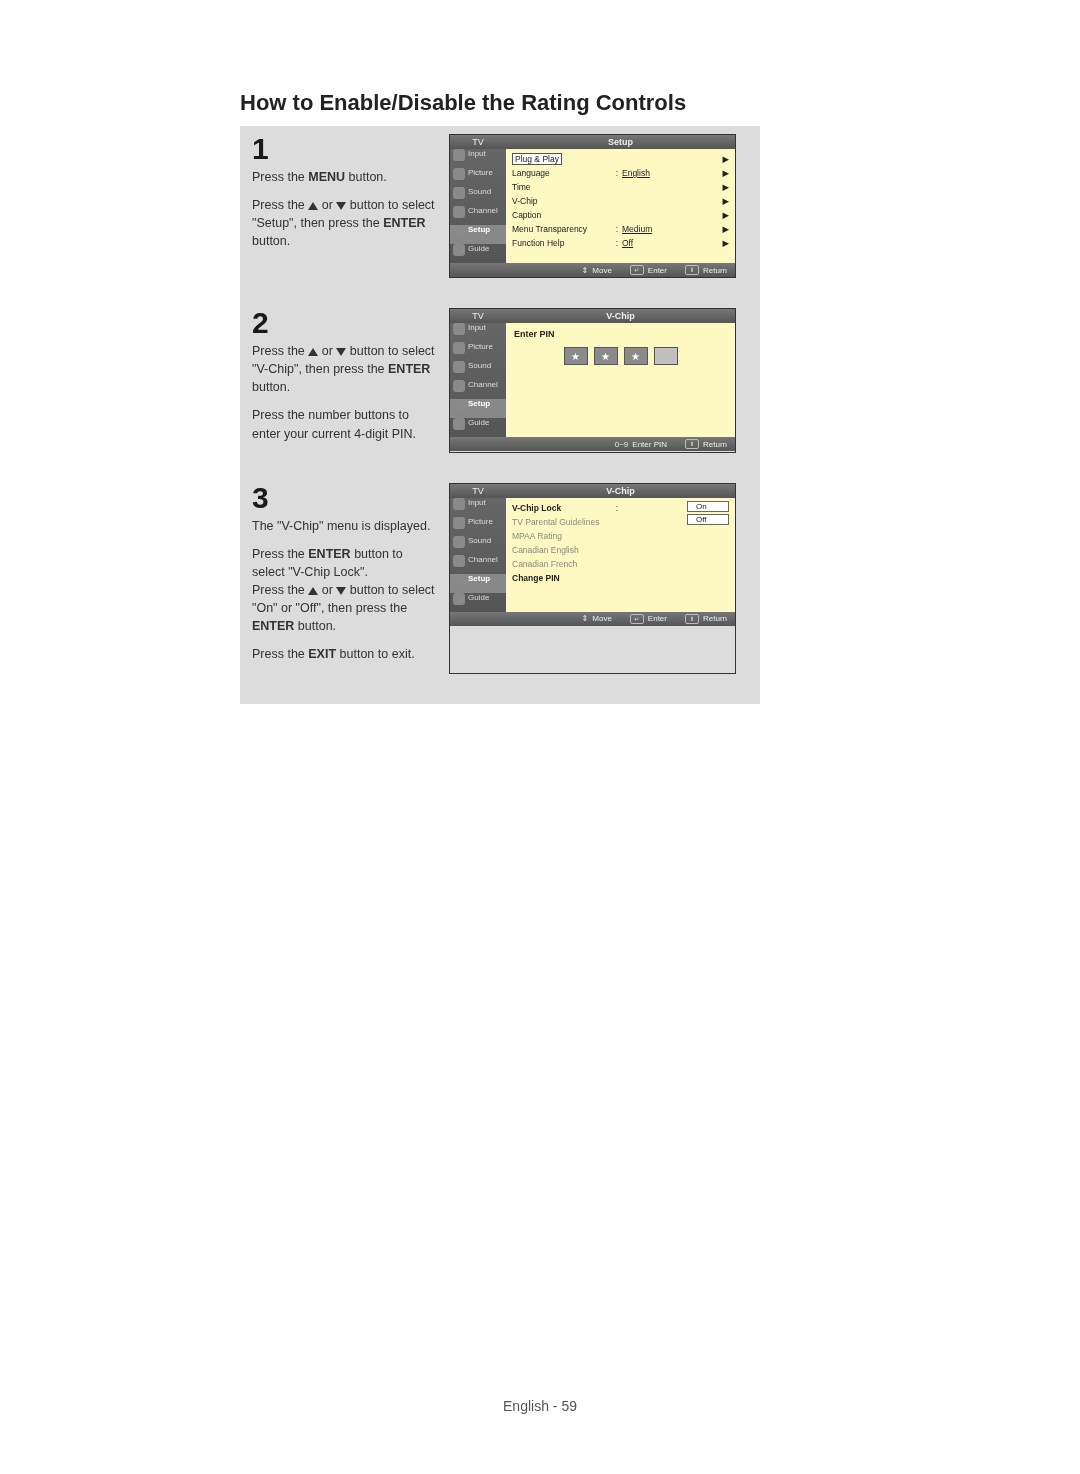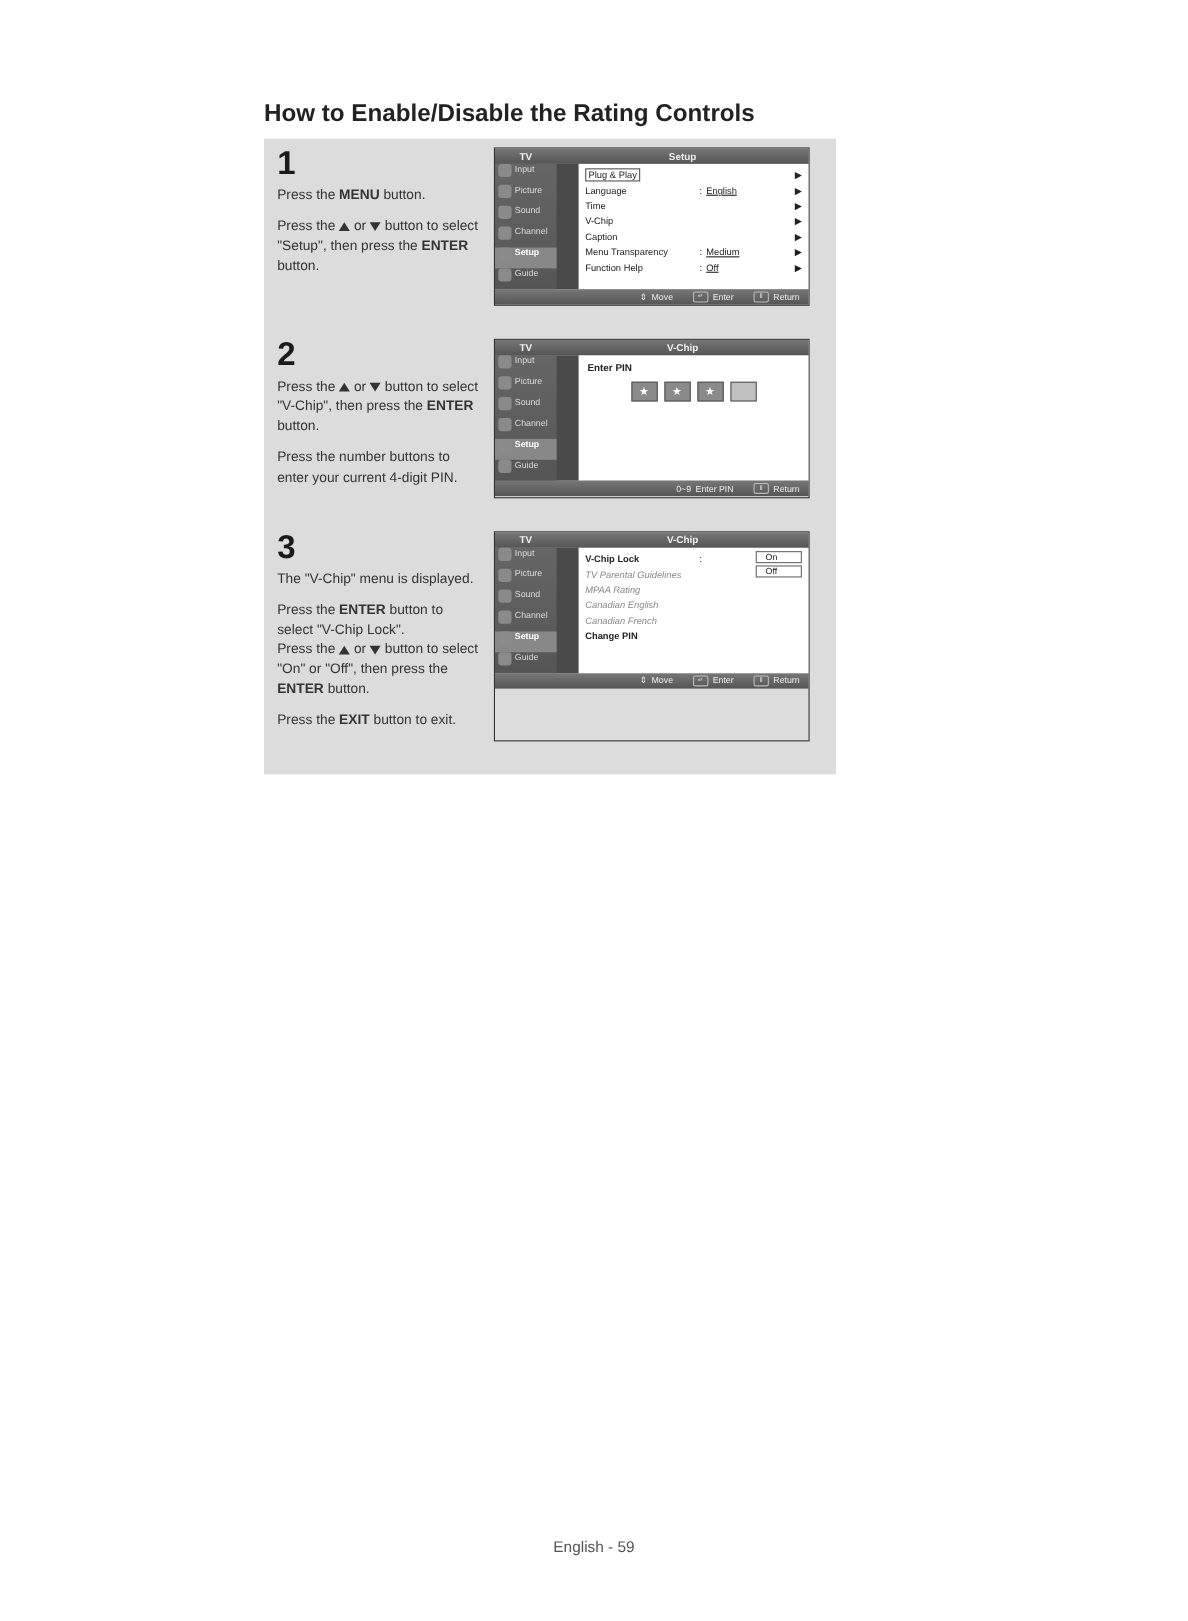--- a/index.html
+++ b/index.html
@@ -86,21 +86,21 @@
   }
   .osd-header {
     display: flex;
     background: linear-gradient(#777, #555);
     height: 14px;
     align-items: center;
   }
   .osd-header .left {
     width: 56px;
     text-align: center;
-    font-weight: bold;
+    font-weight: normal;
     color: #eee;
     font-size: 9px;
   }
   .osd-header .right {
     flex: 1;
     text-align: center;
     font-weight: bold;
     color: #eee;
     font-size: 9px;
   }
@@ -128,24 +128,23 @@
     font-weight: bold;
   }
   .osd-side-icon {
     width: 12px; height: 12px;
     border-radius: 3px;
     background: #8a8a8a;
     flex-shrink: 0;
   }
   .osd-main {
     flex: 1;
-    background: #ffffff;
+    background: #fef9c3;
     color: #222;
     padding: 3px 6px 3px 6px;
-    margin-left: 20px;
   }
   .osd-row {
     display: flex;
     align-items: center;
     height: 14px;
     font-size: 8.5px;
   }
   .osd-row .label { width: 100px; }
   .osd-row .val { flex: 1; text-decoration: underline; }
   .osd-row .arrow {
@@ -156,21 +155,21 @@
   .osd-row.boxed .label {
     border: 1px solid #555;
     padding: 0 2px;
     width: auto;
     background: #fff;
   }
   .osd-row.boxed {
     gap: 4px;
   }
   .osd-row .colon { width: 10px; text-align: center; }
-  .greyed { color: #888; font-style: italic; }
+  .greyed { color: #888; }
   .osd-footer {
     background: linear-gradient(#777, #555);
     height: 14px;
     display: flex;
     align-items: center;
     justify-content: flex-end;
     gap: 18px;
     padding: 0 8px;
     font-size: 8px;
     color: #eee;

